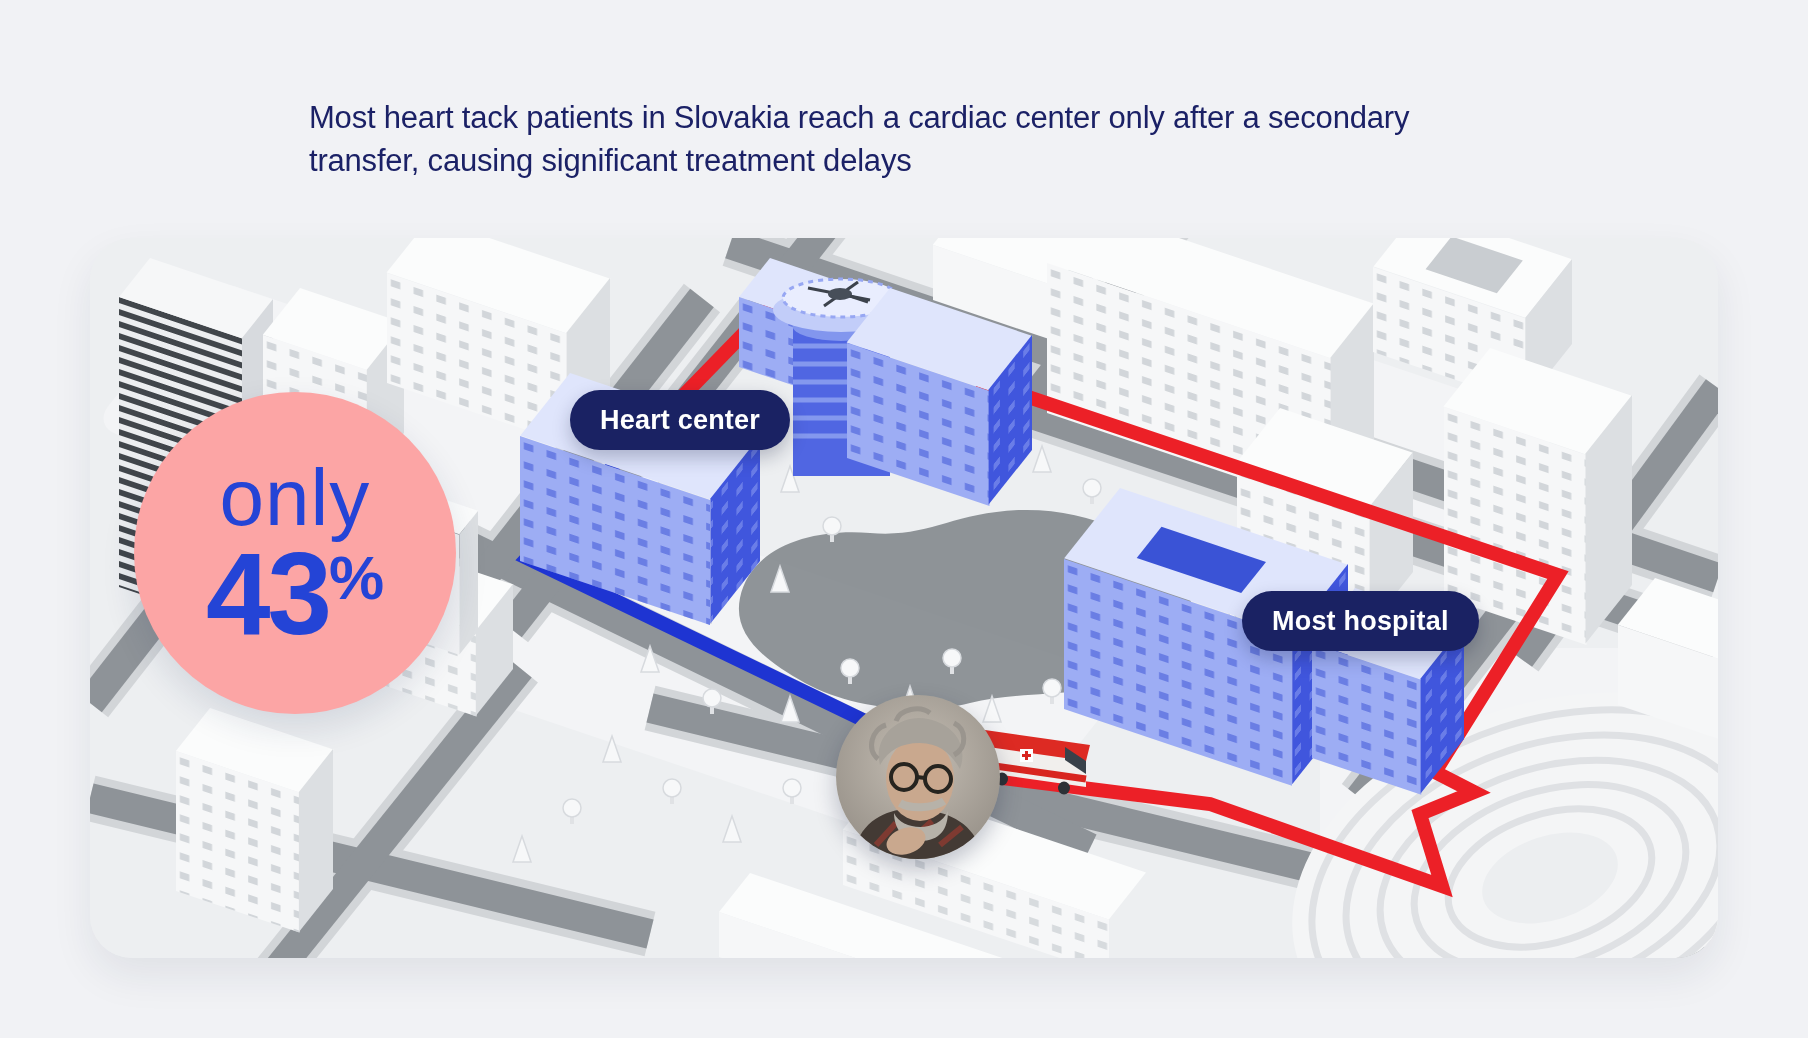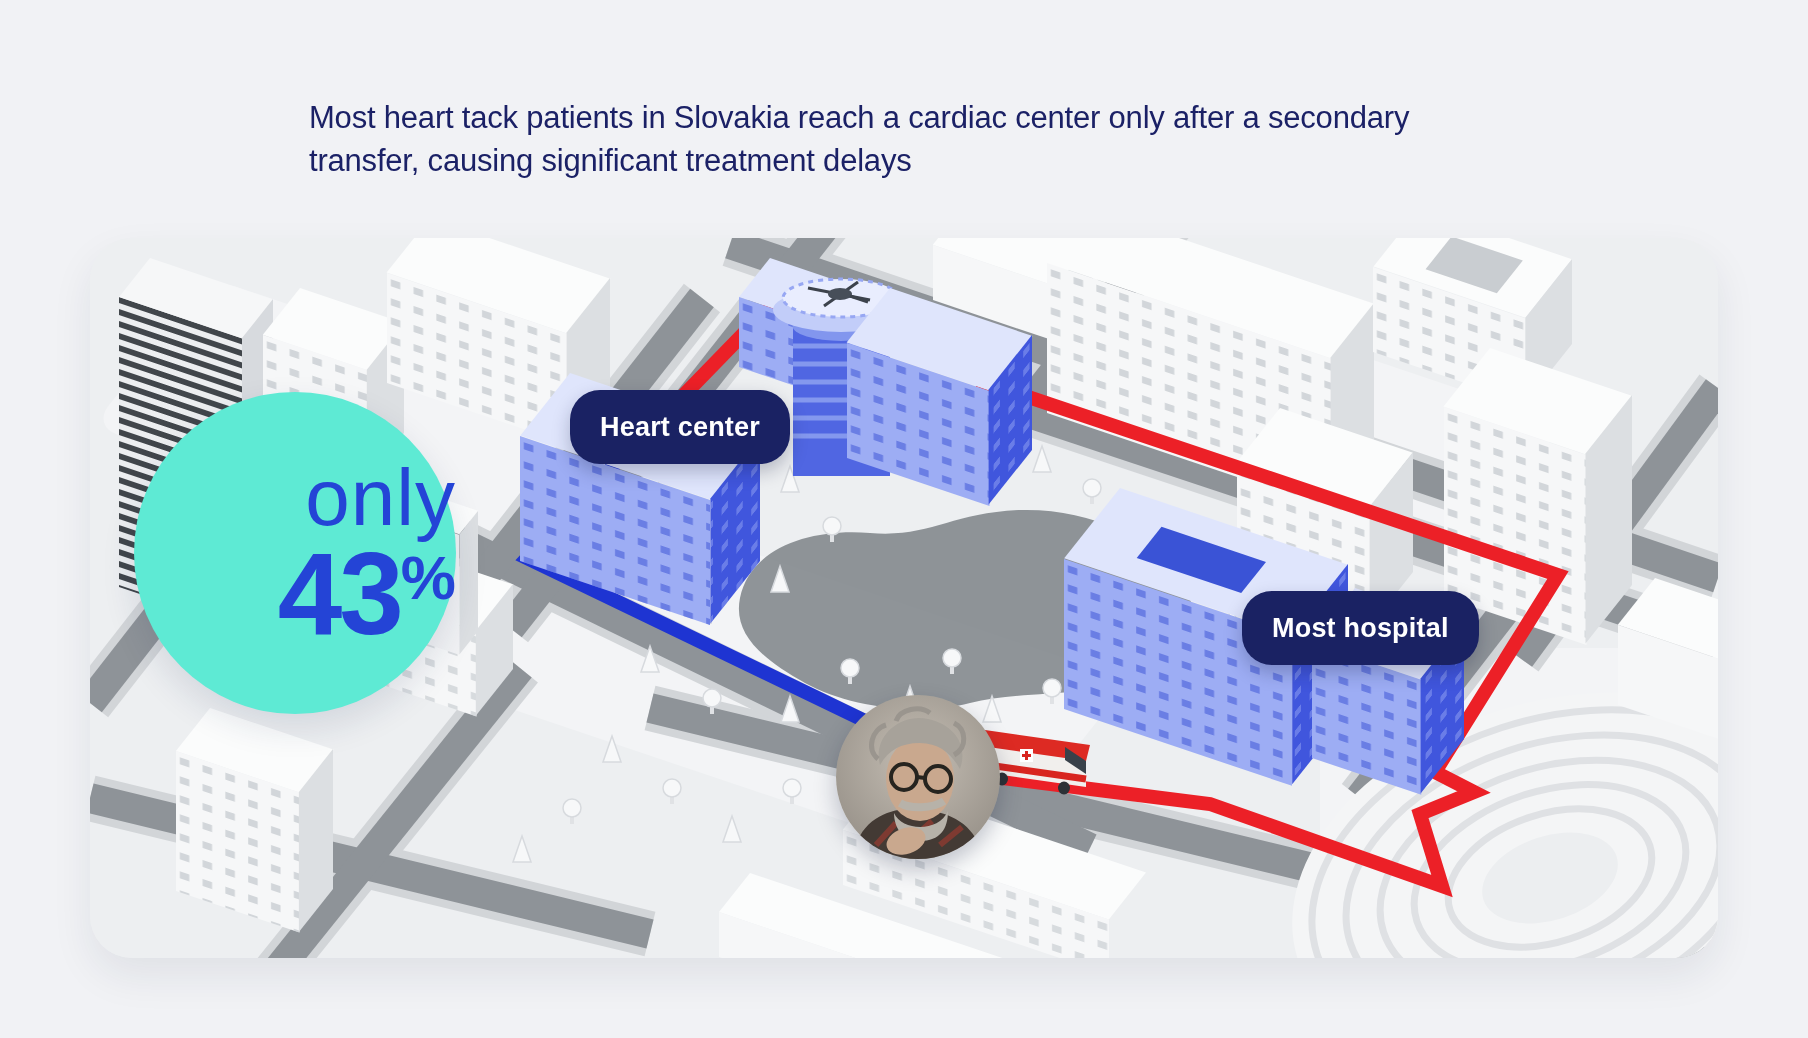--- a/index.html
+++ b/index.html
@@ -15,31 +15,31 @@
     color:#1b2166;letter-spacing:-0.2px;margin-top:23px;
   }
   .map{
     position:absolute;left:90px;top:238px;width:1628px;height:720px;
     border-radius:42px;overflow:hidden;background:#edeff1;
     box-shadow:0 18px 40px rgba(25,32,70,.08);
   }
   .map svg{position:absolute;left:0;top:0;}
   .pill{
     position:absolute;height:44px;display:flex;align-items:center;justify-content:center;
-    padding:15px 30px;border-radius:30px;background:#1a2263;
+    padding:8px 30px;border-radius:30px;background:#1a2263;
     color:#ffffff;font-size:27px;font-weight:700;letter-spacing:.2px;
     box-shadow:0 8px 18px rgba(16,22,60,.25);z-index:6;white-space:nowrap;
   }
   .pill-heart{left:480px;top:152px;}
   .pill-hospital{left:1152px;top:353px;}
   .pill-ambulance{left:852px;top:417px;}
   .badge{
     position:absolute;left:44px;top:154px;width:322px;height:322px;border-radius:50%;
-    background:#5eead4;box-shadow:0 14px 34px rgba(28,38,84,.12);
-    display:flex;flex-direction:column;align-items:flex-end;justify-content:center;
+    background:#fca5a5;box-shadow:0 14px 34px rgba(28,38,84,.12);
+    display:flex;flex-direction:column;align-items:center;justify-content:center;
     z-index:7;color:#2444d6;
   }
   .badge .only{font-size:80px;font-weight:400;line-height:.95;letter-spacing:1px;}
   .badge .row{display:flex;align-items:flex-start;line-height:.9;margin-top:6px;}
   .badge .num{font-size:116px;font-weight:700;letter-spacing:-3px;}
   .badge .pct{font-size:62px;font-weight:700;padding-top:8px;}
   .patient{
     position:absolute;left:746px;top:457px;width:164px;height:164px;border-radius:50%;
     overflow:hidden;z-index:5;box-shadow:0 10px 22px rgba(20,26,60,.25);
   }

